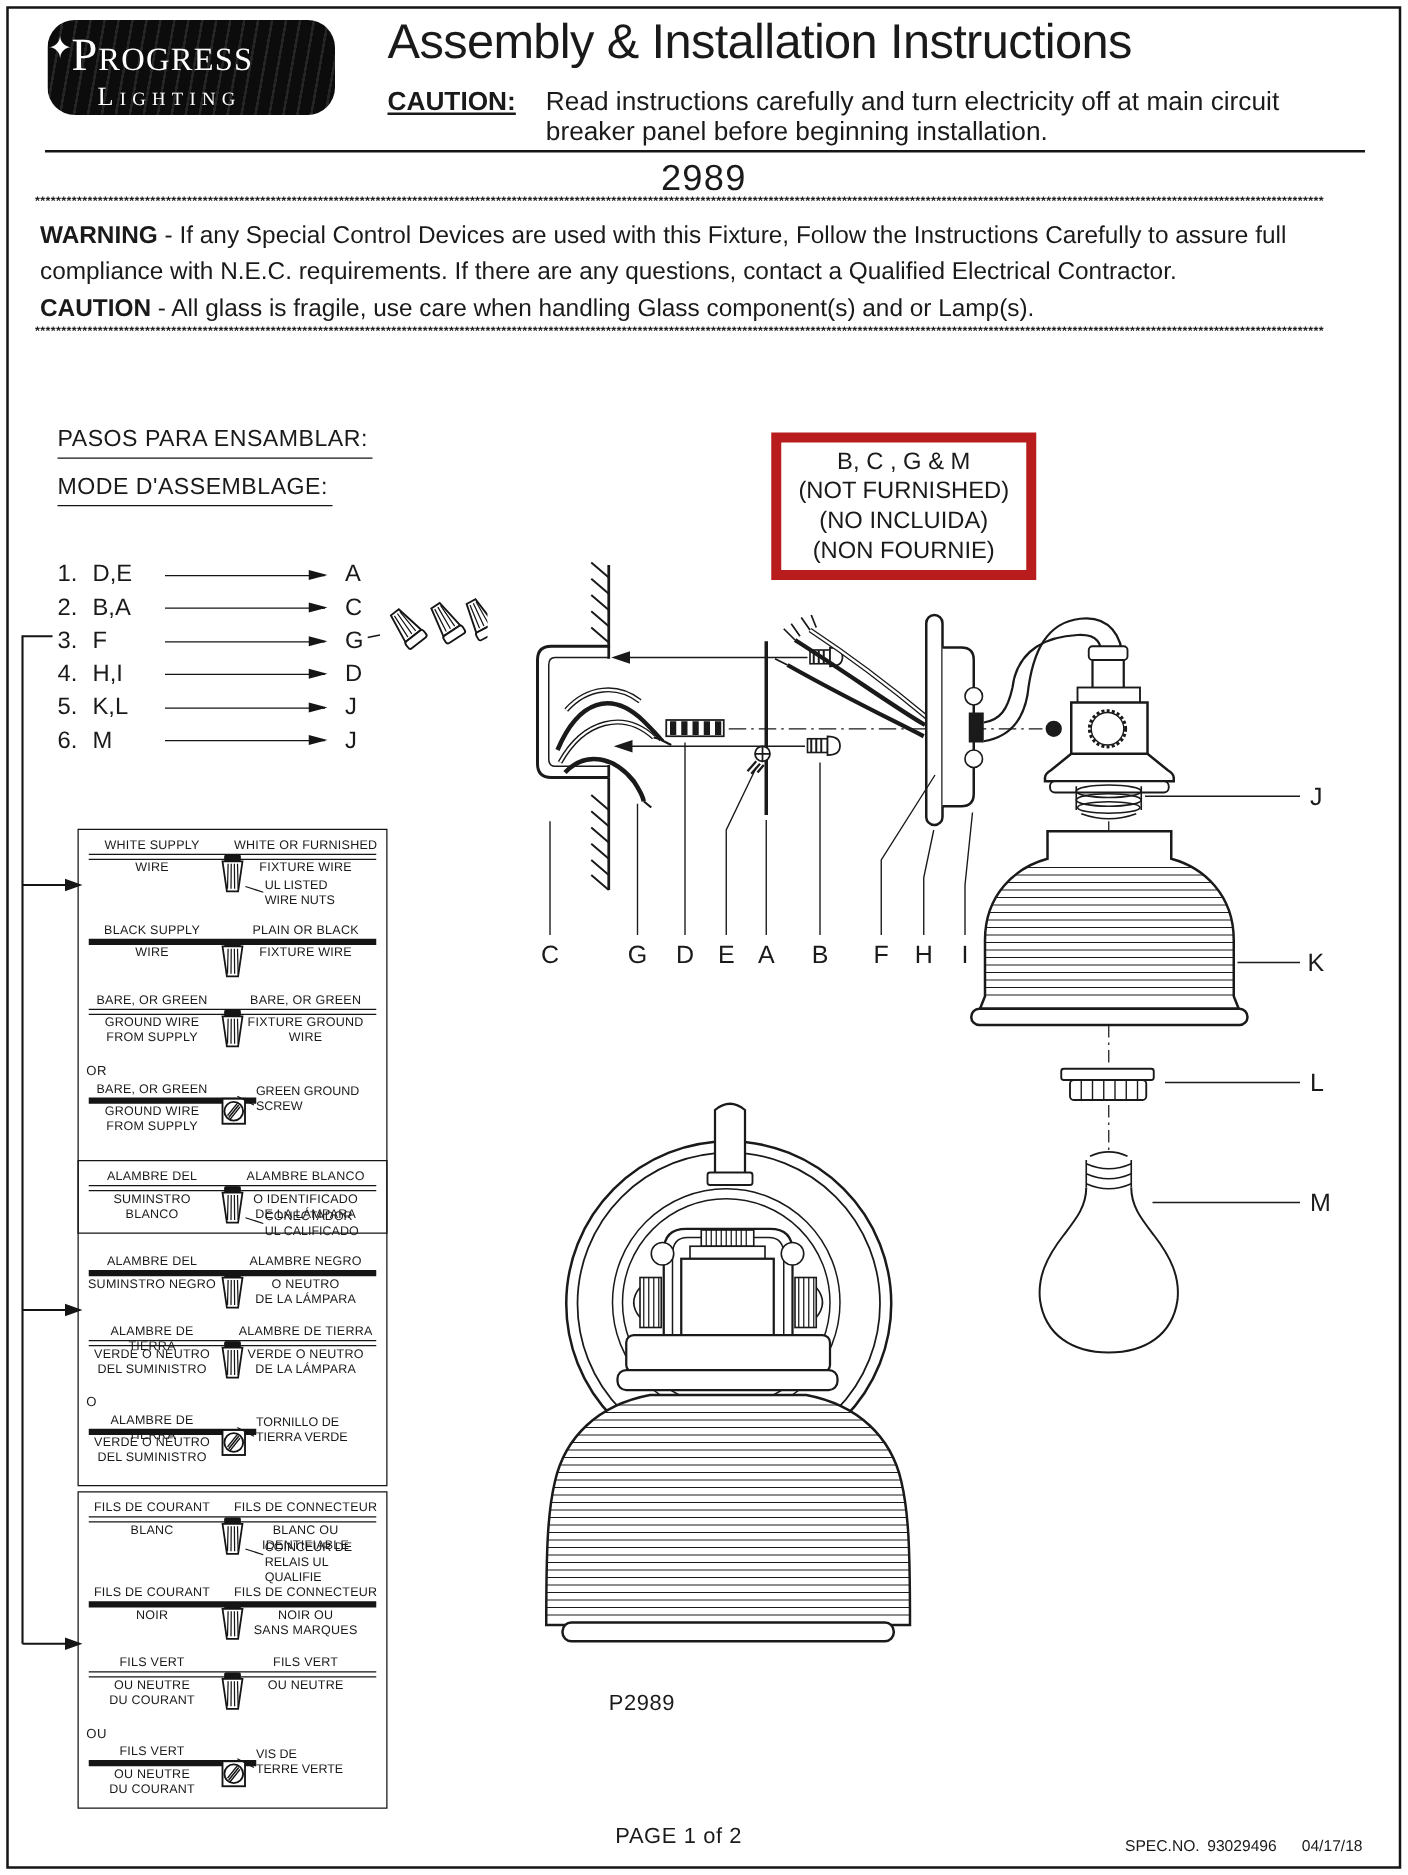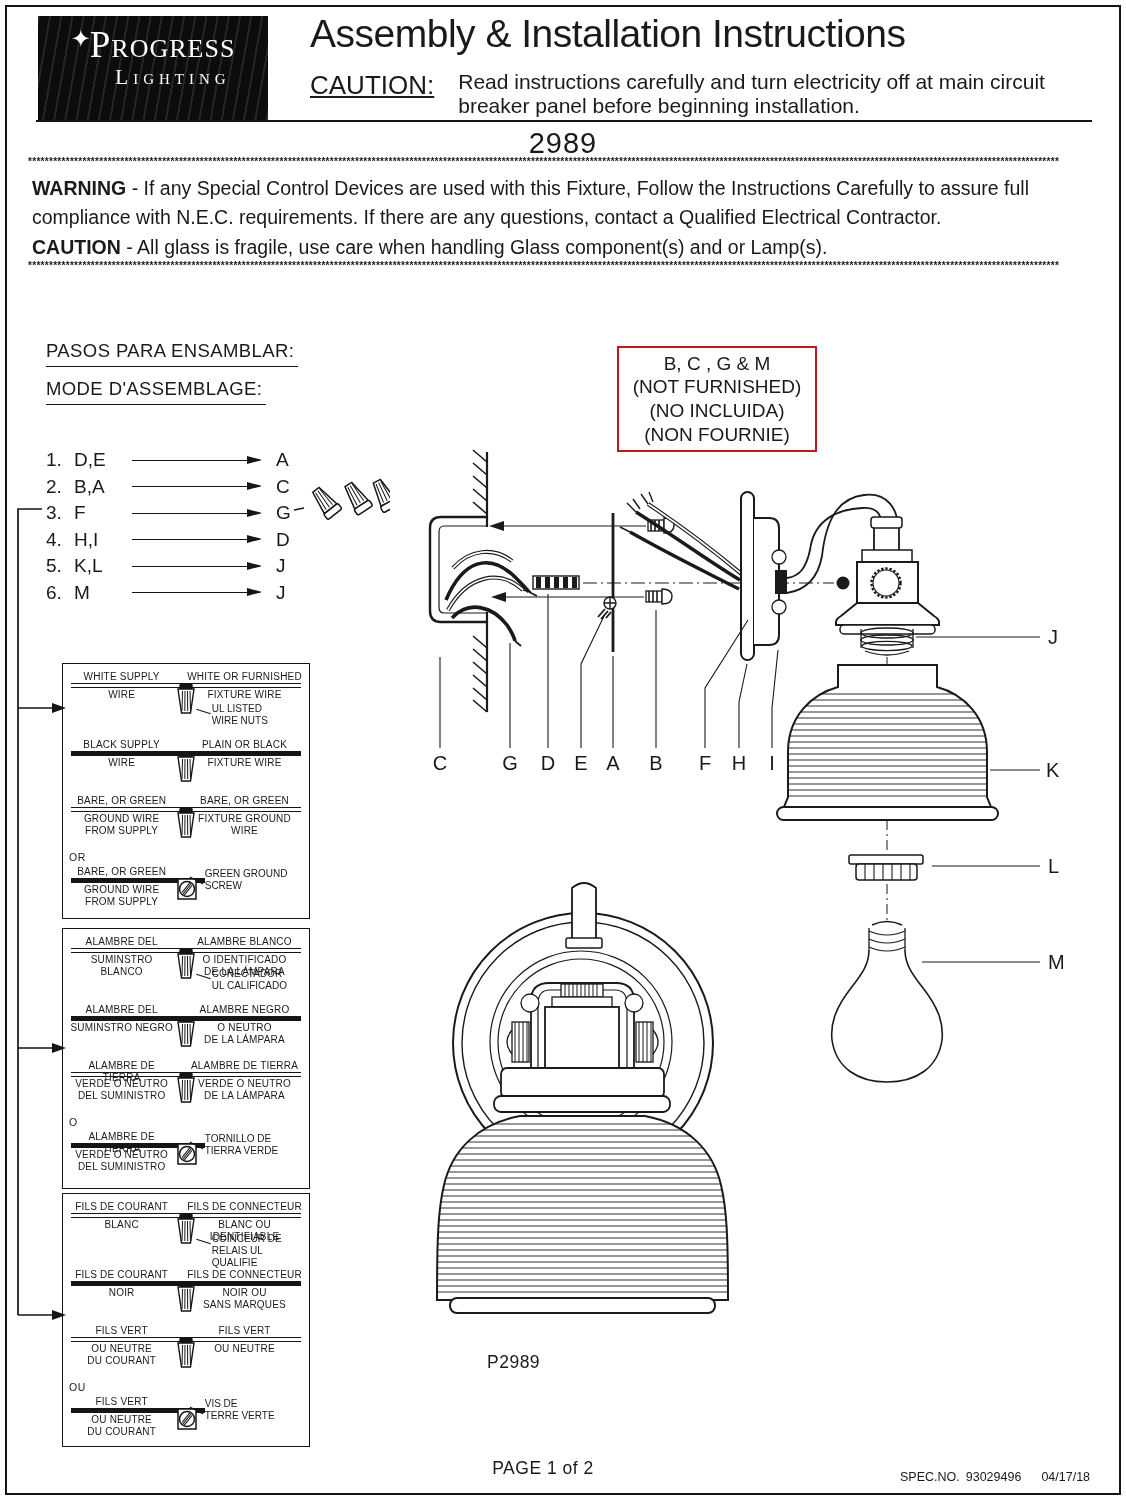--- a/index.html
+++ b/index.html
@@ -4,29 +4,29 @@
 <style>
   html,body{margin:0;padding:0;}
   body{
     width:1126px;height:1500px;position:relative;background:#fff;
     font-family:"Liberation Sans", sans-serif;color:#1a1a1a;overflow:hidden;
   }
   .abs{position:absolute;}
   #page-border{left:5px;top:5px;width:1112px;height:1486px;border:2.5px solid #151515;}
 
   
-  #logo{left:38px;top:16px;width:230px;height:106px;background:#0c0c0c;color:#fff;
-    text-align:center;box-sizing:border-box;padding-top:10px;
-    background-image:repeating-linear-gradient(100deg, rgba(255,255,255,.10) 0 2px, rgba(0,0,0,0) 2px 11px);}
+  #logo{left:38px;top:16px;width:230px;height:76px;background:#0c0c0c;color:#fff;
+    box-sizing:border-box;padding-top:10px;
+    background-image:repeating-linear-gradient(100deg, rgba(255,255,255,.10) 0 2px, rgba(0,0,0,0) 2px 11px);border-radius:22px;}
   #logo .l1{font-family:"Liberation Serif", serif;font-size:37px;font-variant:small-caps;letter-spacing:1px;line-height:1.0;}
   #logo .l1 .spark{font-size:24px;vertical-align:10px;margin-right:-2px;}
   #logo .l2{font-family:"Liberation Serif", serif;font-size:21px;font-variant:small-caps;letter-spacing:5px;margin-top:2px;margin-left:40px;}
   #title{left:310px;top:12px;font-size:39px;letter-spacing:-0.5px;white-space:nowrap;}
   #head-caution{left:310px;top:70px;display:flex;}
-  #head-caution .lab{font-size:26px;font-weight:normal;text-decoration:underline;margin-right:24px;white-space:nowrap;}
+  #head-caution .lab{font-size:21px;font-weight:bold;text-decoration:underline;margin-right:24px;white-space:nowrap;}
   #head-caution .txt{font-size:21px;line-height:1.13;width:610px;}
   #head-rule{left:36px;top:120px;width:1056px;border-top:2px solid #151515;}
   #model{left:0;top:127px;width:1126px;text-align:center;font-size:29px;letter-spacing:1px;}
 
   .stars{left:28px;width:1070px;height:12px;font-size:10px;font-weight:bold;letter-spacing:0.3px;
     white-space:nowrap;overflow:hidden;}
   #stars1{top:156px;} #stars2{top:260px;}
   #notices{left:32px;top:174px;width:1022px;font-size:19.5px;line-height:1.5;}
   #notices b{font-weight:bold;}
 
@@ -38,26 +38,26 @@
   #steps{left:46px;top:447px;}
   .step{display:flex;align-items:center;height:26.5px;font-size:19px;}
   .step .num{width:28px;}
   .step .from{width:58px;}
   .step .sline{flex:0 0 128px;height:0;border-top:1.7px solid #151515;position:relative;}
   .step .sline::after{content:"";position:absolute;right:-2px;top:-5px;
     border-left:15px solid #151515;border-top:4.6px solid transparent;border-bottom:4.6px solid transparent;}
   .step .to{margin-left:16px;}
 
   
-  #nf-box{left:617px;top:346px;width:196px;height:102px;border:2px solid #b91c1c;
+  #nf-box{left:617px;top:346px;width:196px;height:102px;border:8px solid #b91c1c;
     display:flex;flex-direction:column;justify-content:center;text-align:center;font-size:19px;line-height:1.25;}
 
   
   .wirebox{left:62px;width:248px;border:1.6px solid #151515;box-sizing:border-box;padding:7px 6px 0 6px;}
-  #wbox0{top:663px;height:256px;} #wbox1{top:928px;height:261px;} #wbox2{top:1193px;height:254px;}
+  #wbox0{top:663px;height:324px;} #wbox1{top:928px;height:261px;} #wbox2{top:1193px;height:254px;}
   .wrow{position:relative;height:56px;}
   .wrow.r1{height:68px;}
   .wrow.screwrow{height:52px;}
   .wor{height:15px;text-align:left;font-size:10.5px;letter-spacing:0.5px;}
   .wlab{position:absolute;font-size:10px;line-height:1.18;text-align:center;white-space:pre-line;letter-spacing:0.2px;}
   .wlab.tl{left:0;top:0;width:45%;}
   .wlab.tr{right:0;top:0;width:50%;}
   .wlab.bl{left:0;top:18px;width:45%;}
   .wlab.br{right:0;top:18px;width:50%;}
   .wline{position:absolute;left:2px;right:2px;top:12px;}

